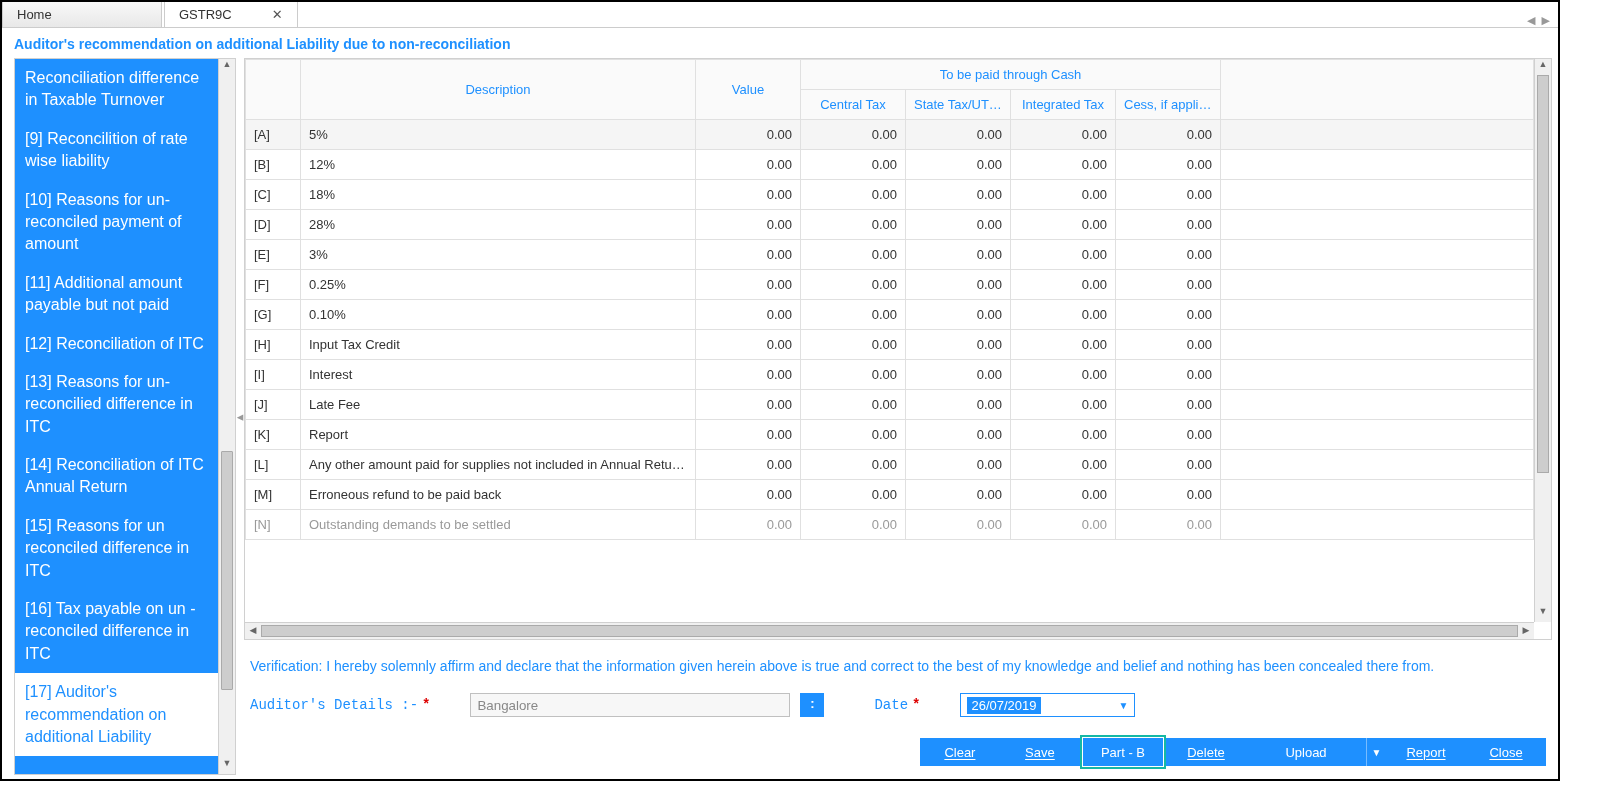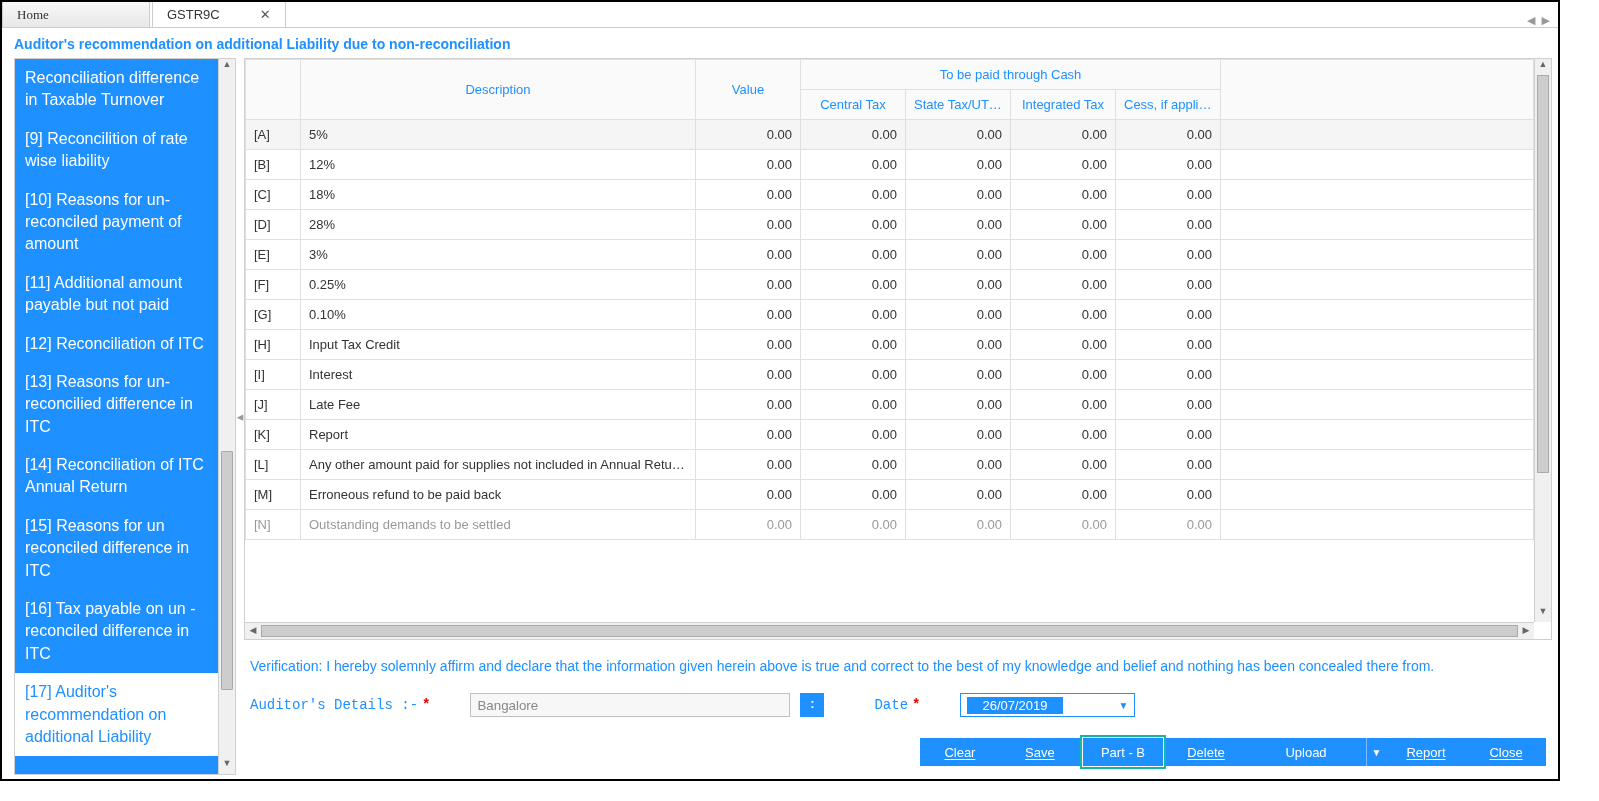--- a/index.html
+++ b/index.html
@@ -1,20 +1,20 @@
 <!DOCTYPE html>
 <html><head>
 <meta charset="utf-8">
 <style>
 * { box-sizing: border-box; margin: 0; padding: 0; }
 body { font-family: "Segoe UI", Tahoma, sans-serif; font-size: 13px; color: #333; background: #fff; }
 .app { border: 2px solid #000; width: 1560px; height: 781px; display: flex; flex-direction: column; overflow: hidden; }
 .tabbar { display: flex; align-items: flex-end; background: #fff; border-bottom: 1px solid #ccc; position: relative; height: 26px; }
 .tab { padding: 4px 14px; border: 1px solid #ccc; border-bottom: none; background: #f0f0f0; margin-right: 2px; font-size: 13px; color: #333; height: 26px; display: flex; align-items: center; }
-.tab.home { background: linear-gradient(#f8f8f8,#e8e8e8); width: 148px; color:#333;font-family:Liberation Serif, serif; }
+.tab.home { background: linear-gradient(#f8f8f8,#e8e8e8); width: 160px; color:#333; }
 .tab.active { background: #fff; color: #333; position: relative; }
 .tab .close { margin-left: 40px; color: #555; cursor: pointer; }
 .tabbar .nav-arrows { margin-left: auto; display: flex; gap: 6px; padding-right: 8px; color: #999; font-size: 11px; }
 .title-row { padding: 8px 12px 6px 12px; }
 .title-row .title { color: #1E90FF; font-weight: 600; font-size: 14px; }
 .workspace { flex: 1; display: flex; overflow: hidden; padding: 0 6px 4px 12px; }
 .sidebar-wrap { position: relative; display: flex; }
 .sidebar { width: 205px; background: #1E90FF; color: #fff; overflow-y: auto; font-size: 16px; border: 1px solid #d0d0d0; }
 .sidebar .item { padding: 8px 10px 8px 10px; line-height: 1.4; cursor: pointer; }
 .sidebar .item.active { background: #fff; color: #1E90FF; }
@@ -44,21 +44,21 @@
 col.c-idx{width:55px;} col.c-desc{width:395px;} col.c-val{width:105px;}
 col.c-ct{width:105px;} col.c-st{width:105px;} col.c-it{width:105px;} col.c-cess{width:105px;} col.c-rest{}
 .verify-block { padding: 14px 6px 4px 6px; }
 .verify-text { color:#1E90FF; font-size:14px; line-height:1.8; margin-bottom:14px; }
 .details-row { display:flex; align-items:center; gap:10px; margin-bottom:14px; }
 .details-row .lbl { color:#1E90FF; font-size:14px;font-family:Liberation Mono, monospace; }
 .req { color:#d00; font-weight:bold; margin-left:4px; }
 .input-like { border:1px solid #c0c0c0; background:#f7f7f7; height:24px; padding:2px 6px; color:#888; width:320px; }
 .sq-btn { width:24px; height:24px; background:#1E90FF; color:#fff; text-align:center; line-height:22px; cursor:pointer; font-weight:bold; }
 .date-input { border:1px solid #1E90FF; height:24px; padding:2px 6px; width:175px; position:relative; display:flex; align-items:center; }
-.date-input .val { background:#1E90FF; color:#fff; padding:1px 15px; }
+.date-input .val { background:#1E90FF; color:#fff; padding:1px 4px; }
 .date-input .dd { margin-left:auto; color:#1E90FF; font-size:10px; }
 .link-row { padding-left:200px; margin-bottom:8px; }
 .link-row a { color:#1030c0; font-weight:600; font-size:14px; text-decoration:underline; }
 .btn-row { display:flex; gap:0; justify-content:flex-end; padding:0 6px 6px 0; align-items:center; }
 .btn { background:#1E90FF; color:#fff; border:none; height:28px; min-width:80px; padding:0 18px; font-size:13px; cursor:pointer; text-decoration:underline; text-underline-offset:2px; }
 .btn.noul { text-decoration:none; }
 .btn.wide { min-width:120px; }
 .btn-group { display:flex; }
 .btn-group .btn { text-decoration:none; }
 .btn-group .dd { width:20px; min-width:20px; padding:0; border-left:1px solid rgba(255,255,255,0.4); font-size:10px; }

